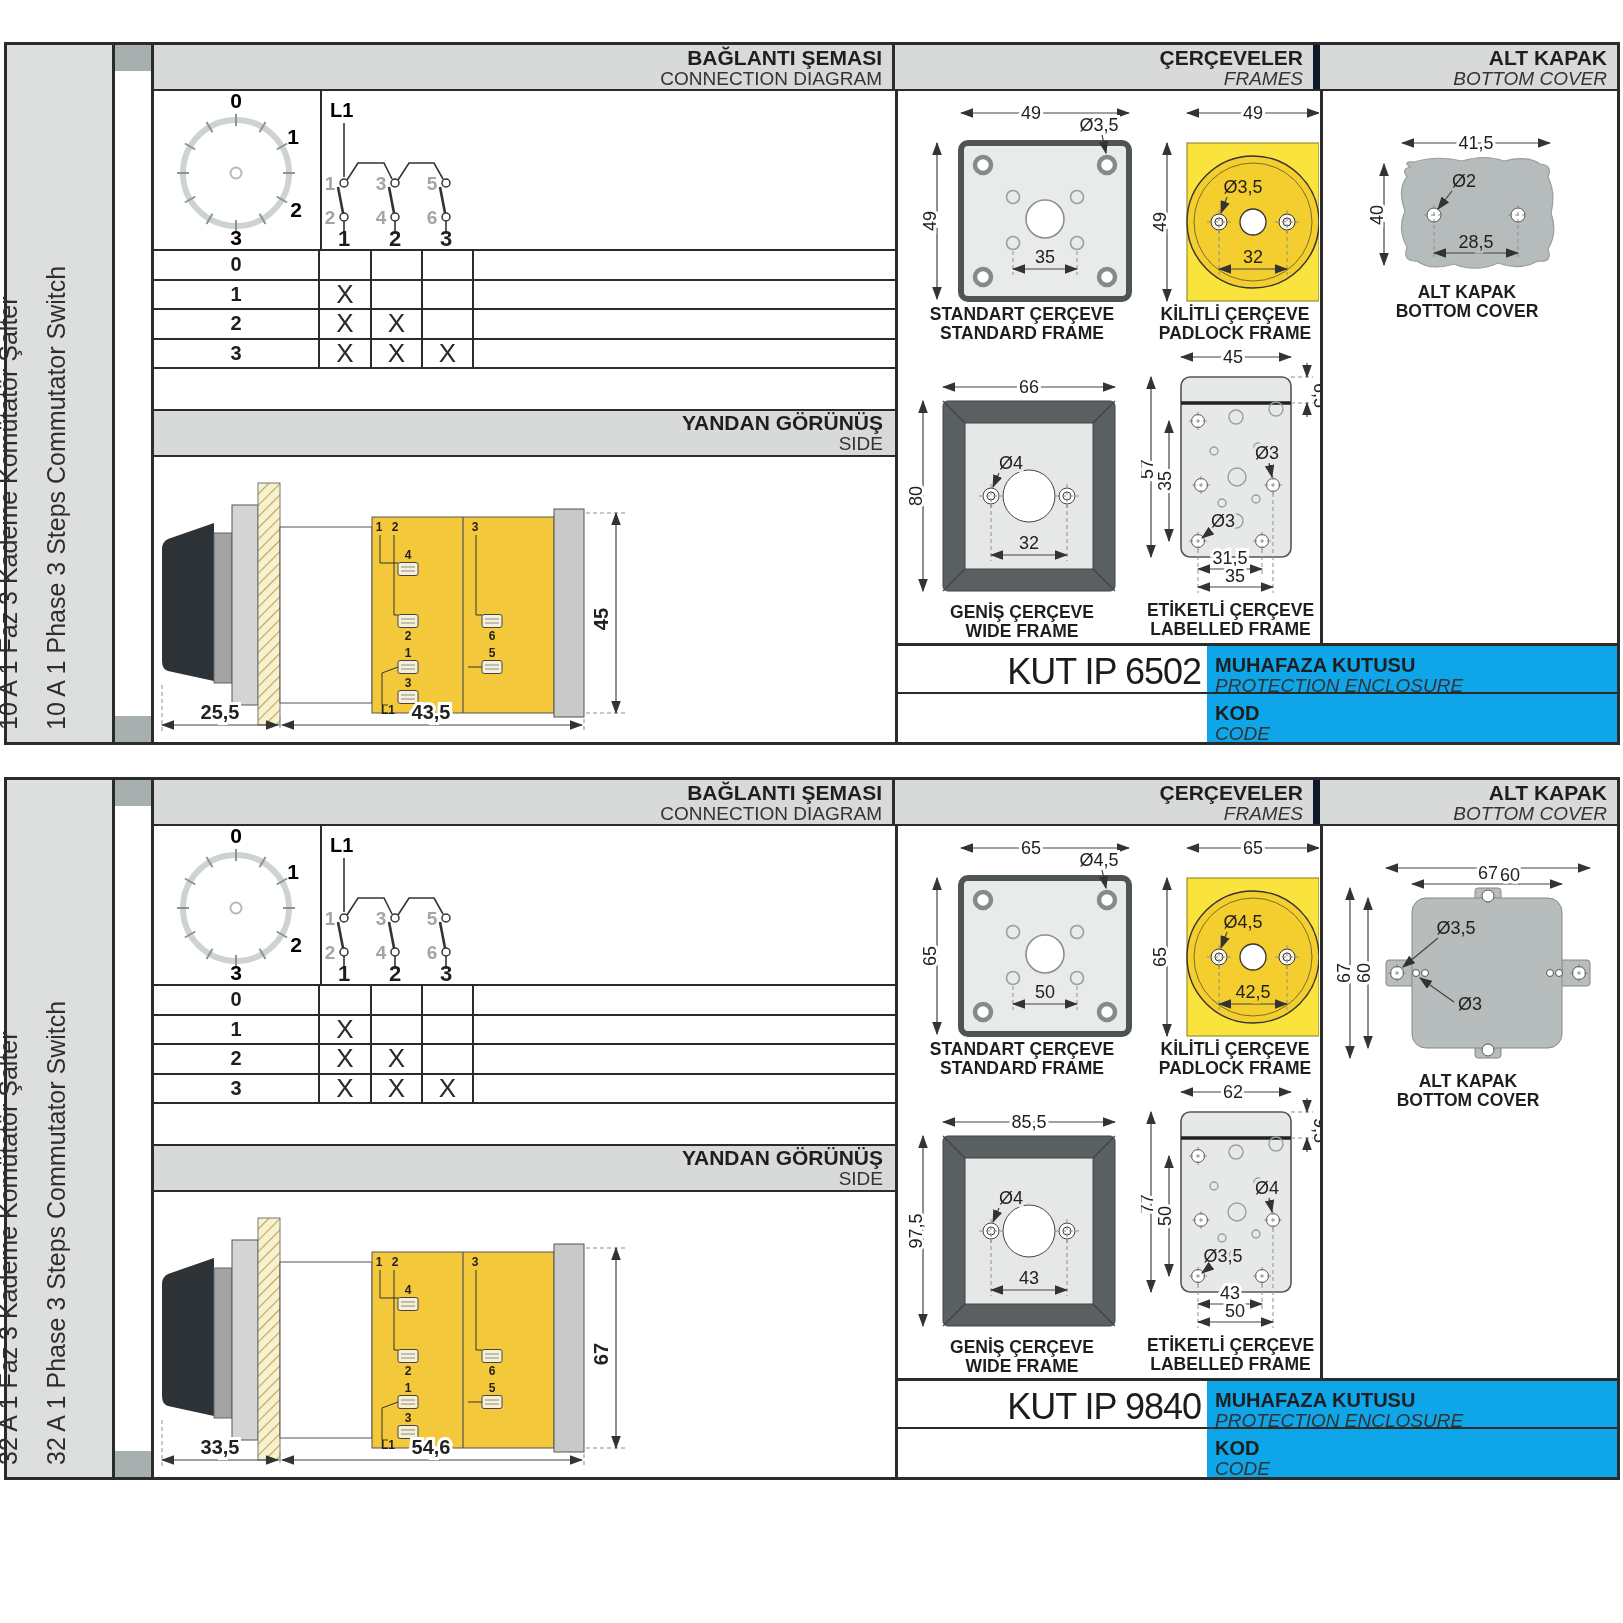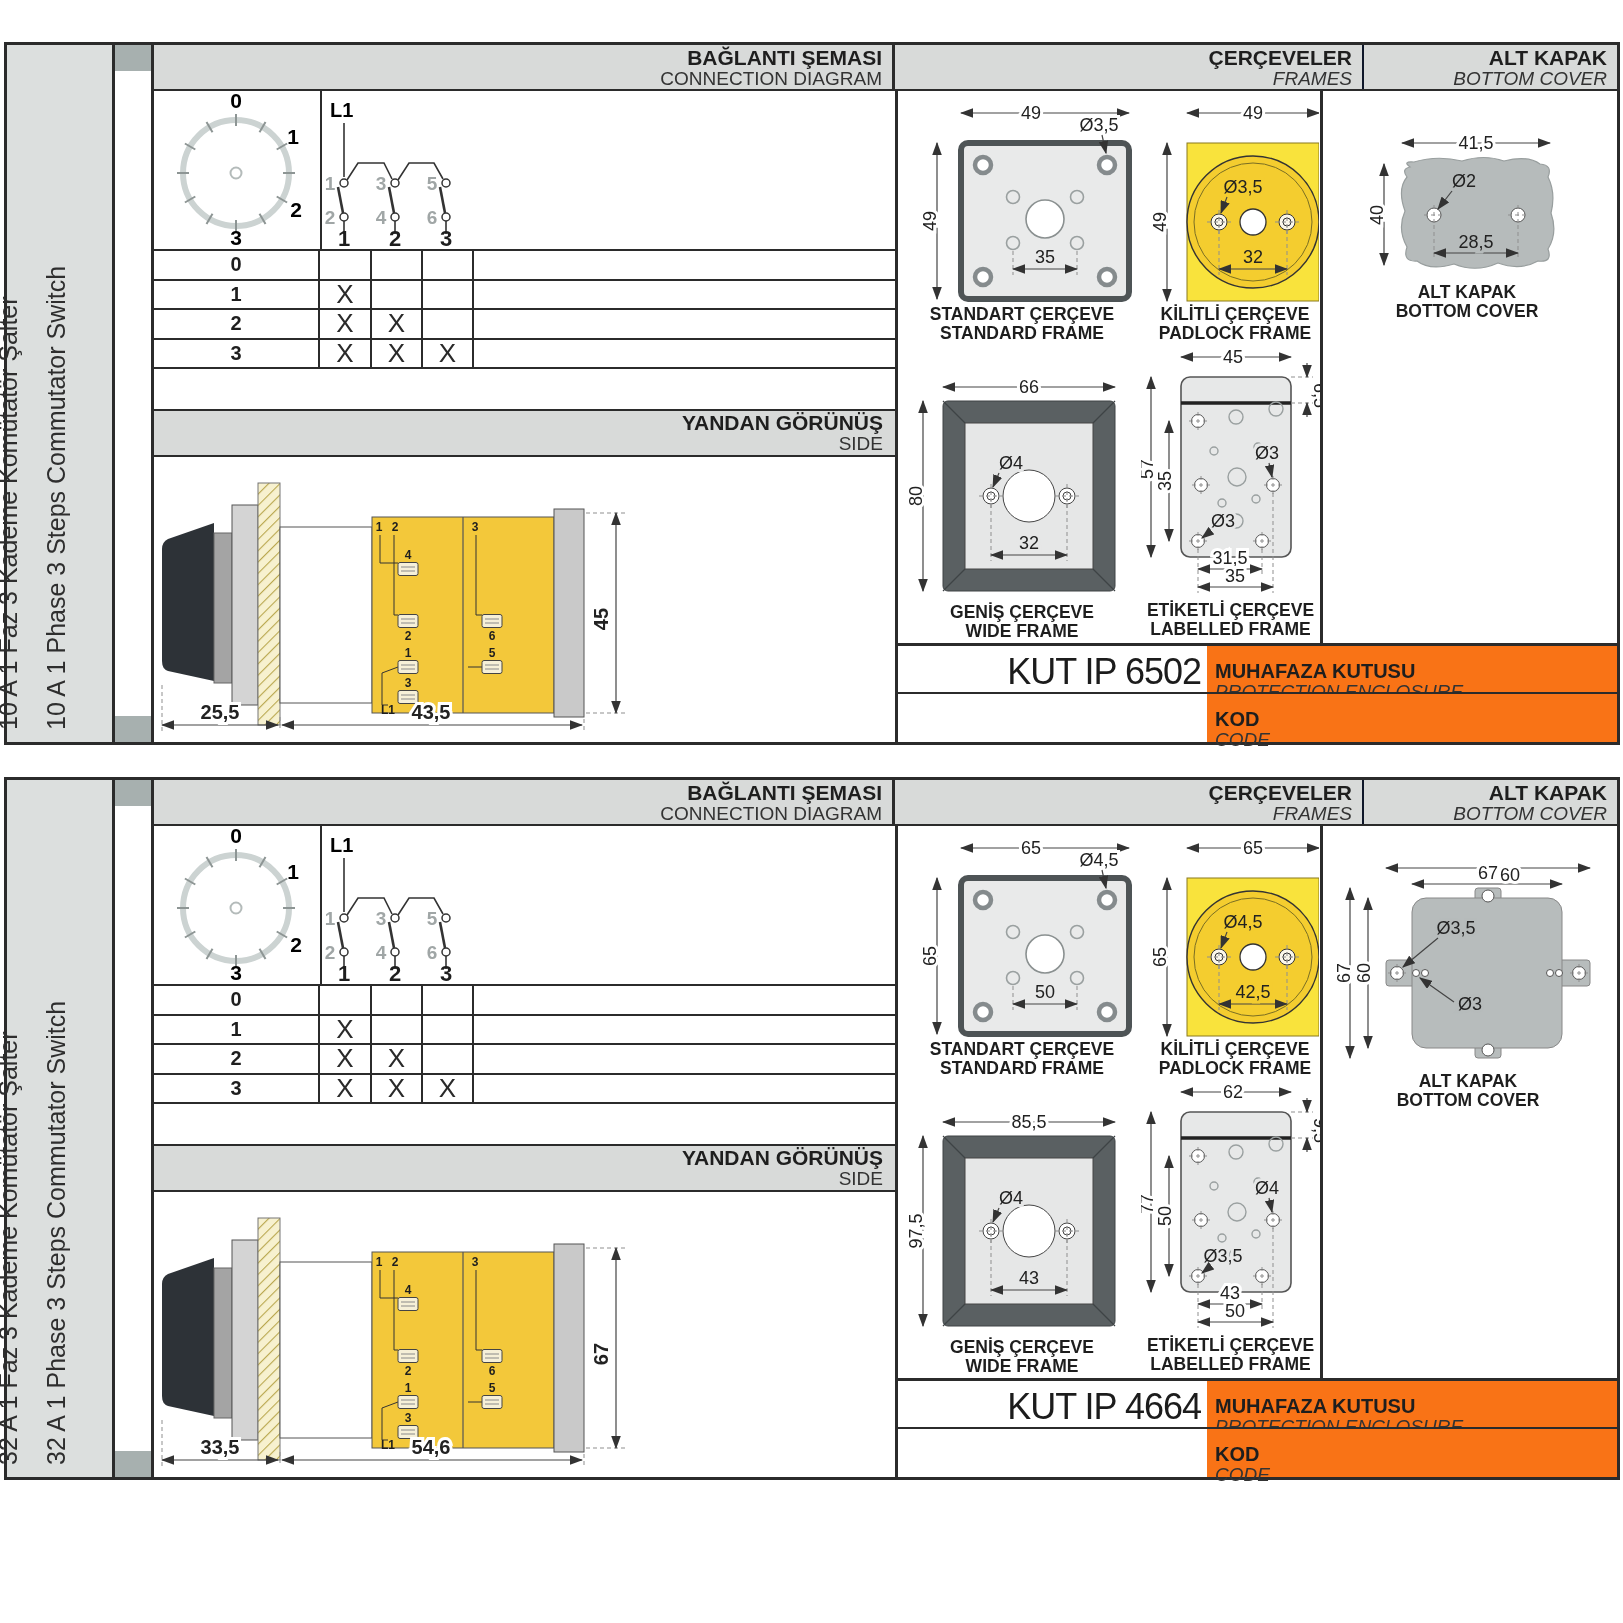--- a/index.html
+++ b/index.html
@@ -18,21 +18,21 @@
           border-right:3px solid #2b2b2b;}
   .gsq{position:absolute;left:0;right:0;height:26px;background:#a7b0af;}
   .gsq.t{top:0;} .gsq.b{bottom:0;}
   
   .main{position:absolute;left:147px;top:0;right:0;bottom:0;}
   .hdr{position:absolute;left:0;top:0;right:0;height:46px;background:#d8dad9;
        border-bottom:2px solid #2b2b2b;box-sizing:border-box;}
   .hcell{position:absolute;top:0;bottom:0;box-sizing:border-box;text-align:right;
          padding:2px 10px 11px 0;}
   .hc1{left:0;width:741px;border-right:3px solid #2b2b2b;}
-  .hc2{left:741px;width:469px;border-right:2px solid #0f172a;}
+  .hc2{left:741px;width:425px;border-right:7px solid #0f172a;}
   .hc3{left:1166px;right:0;}
   .h-tr{font-size:21px;font-weight:bold;line-height:22px;}
   .h-en{font-size:19px;line-height:20px;color:#333;}
   .it{font-style:italic;}
   
   .conn{position:absolute;left:0;top:46px;width:741px;bottom:0;
         border-right:3px solid #2b2b2b;box-sizing:content-box;}
   .diagrow{position:absolute;left:0;top:0;width:741px;height:160px;
            border-bottom:2px solid #2b2b2b;box-sizing:border-box;}
   .dialcell{position:absolute;left:0;top:0;width:166px;height:158px;
@@ -65,22 +65,22 @@
   .cover{position:absolute;left:1166px;top:46px;right:0;height:553px;}
   .fig-covA{left:22px;top:40px;width:250px;}
   .fig-covB{left:16px;top:36px;width:264px;}
   
   .codes{position:absolute;left:741px;right:0;bottom:0;height:99px;}
   .crow{position:absolute;left:0;right:0;box-sizing:border-box;}
   .crow1{top:0;height:49px;border-top:3px solid #2b2b2b;}
   .crow2{top:49px;bottom:0;border-top:2px solid #2b2b2b;}
   .code-big{position:absolute;left:0;top:0;bottom:0;width:312px;text-align:right;
             font-size:36px;letter-spacing:-1px;color:#1c1c1c;padding:5px 6px 0 0;box-sizing:border-box;}
-  .code-lbl{position:absolute;left:312px;right:0;top:0;bottom:0;background:#f97316;
-            padding:14px 8px;box-sizing:border-box;}
+  .code-lbl{position:absolute;left:312px;right:0;top:0;bottom:0;background:#0ea5e9;
+            padding:8px 8px;box-sizing:border-box;}
   .cl-tr{font-size:20px;font-weight:bold;line-height:22px;}
   .cl-en{font-size:19px;font-style:italic;line-height:20px;color:#333;}
   
   svg{display:block;}
   .dl{stroke:#444;stroke-width:1.2;fill:none;}
   .ext{stroke:#8f8f8f;stroke-width:1;stroke-dasharray:4 3;fill:none;}
   .dt{font-size:18px;fill:#222;}
   .dtb{font-size:20px;font-weight:bold;fill:#222;}
   .halo{paint-order:stroke;stroke:#fff;stroke-width:6;}
   .halo-g1{paint-order:stroke;stroke:#e9eaea;stroke-width:6;}
@@ -913,21 +913,21 @@
         </svg>
         <div class="cap">
           <div>ALT KAPAK</div>
           <div>BOTTOM COVER</div>
         </div>
       </div>
     </div>
 
     <div class="codes">
       <div class="crow crow1">
-        <div class="code-big">KUT IP 4664</div>
+        <div class="code-big">KUT IP 9840</div>
         <div class="code-lbl">
           <div class="cl-tr">MUHAFAZA KUTUSU</div>
           <div class="cl-en">PROTECTION ENCLOSURE</div>
         </div>
       </div>
       <div class="crow crow2">
         <div class="code-lbl">
           <div class="cl-tr">KOD</div>
           <div class="cl-en">CODE</div>
         </div>

